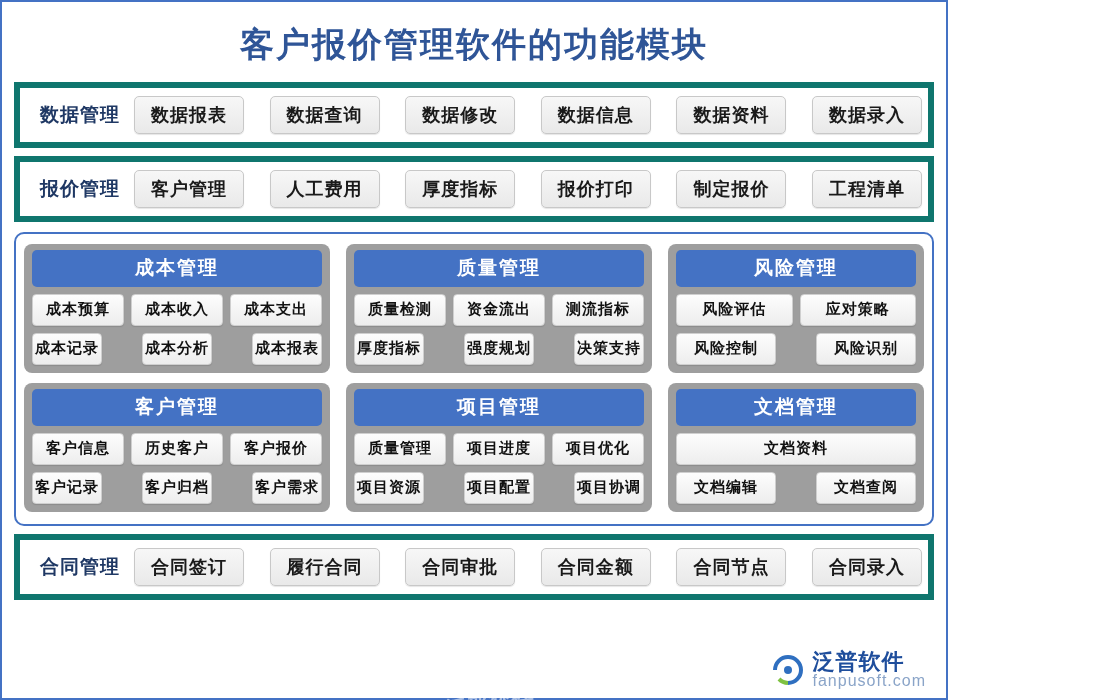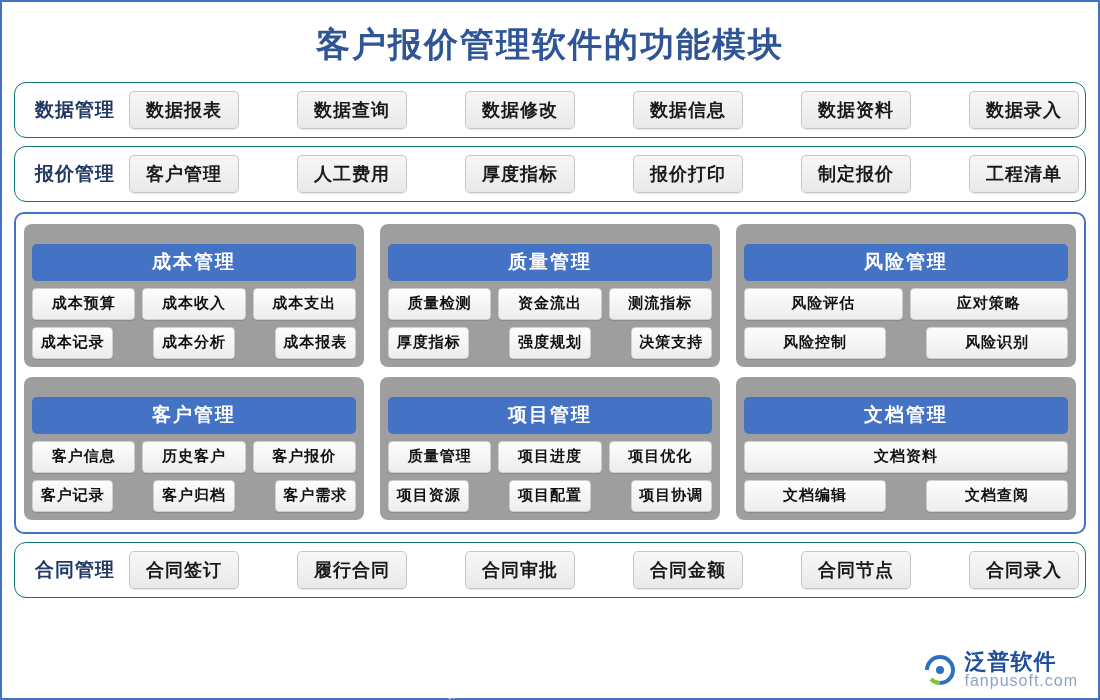--- a/index.html
+++ b/index.html
@@ -8,41 +8,41 @@
   }
   body {
     width: 1100px;
     height: 700px;
     background: #ffffff;
     font-family: "Liberation Serif", "DejaVu Serif", serif;
     overflow: hidden;
     position: relative;
   }
   .page {
-    width: 1100px;
+    width: 948px;
     height: 700px;
     box-sizing: border-box;
     border: 2px solid #4472c4;
     position: relative;
     background: #fff;
   }
   .title {
     text-align: center;
     font-size: 34px;
     font-weight: bold;
     color: #2f5597;
     letter-spacing: 2px;
     padding-top: 20px;
     padding-bottom: 6px;
   }
   
   .band {
     margin: 8px 12px 0 12px;
-    border: 1px solid #0f766e;
-    border-radius: 12px;
+    border: 6px solid #0f766e;
+    border-radius: 0;
     background: #ffffff;
     display: flex;
     align-items: center;
     padding: 8px 6px;
     box-sizing: border-box;
   }
   .band-label {
     font-size: 19px;
     font-weight: bold;
     color: #1f3864;
@@ -81,21 +81,21 @@
   }
   .mid-grid {
     display: grid;
     grid-template-columns: 1fr 1fr 1fr;
     grid-template-rows: auto auto;
     gap: 10px 16px;
   }
   .module {
     background: #9e9e9e;
     border-radius: 8px;
-    padding: 20px 8px 8px 8px;
+    padding: 6px 8px 8px 8px;
     box-sizing: border-box;
   }
   .module-head {
     background: #4472c4;
     color: #ffffff;
     font-size: 19px;
     font-weight: bold;
     text-align: center;
     border-radius: 5px;
     padding: 5px 0 6px 0;

